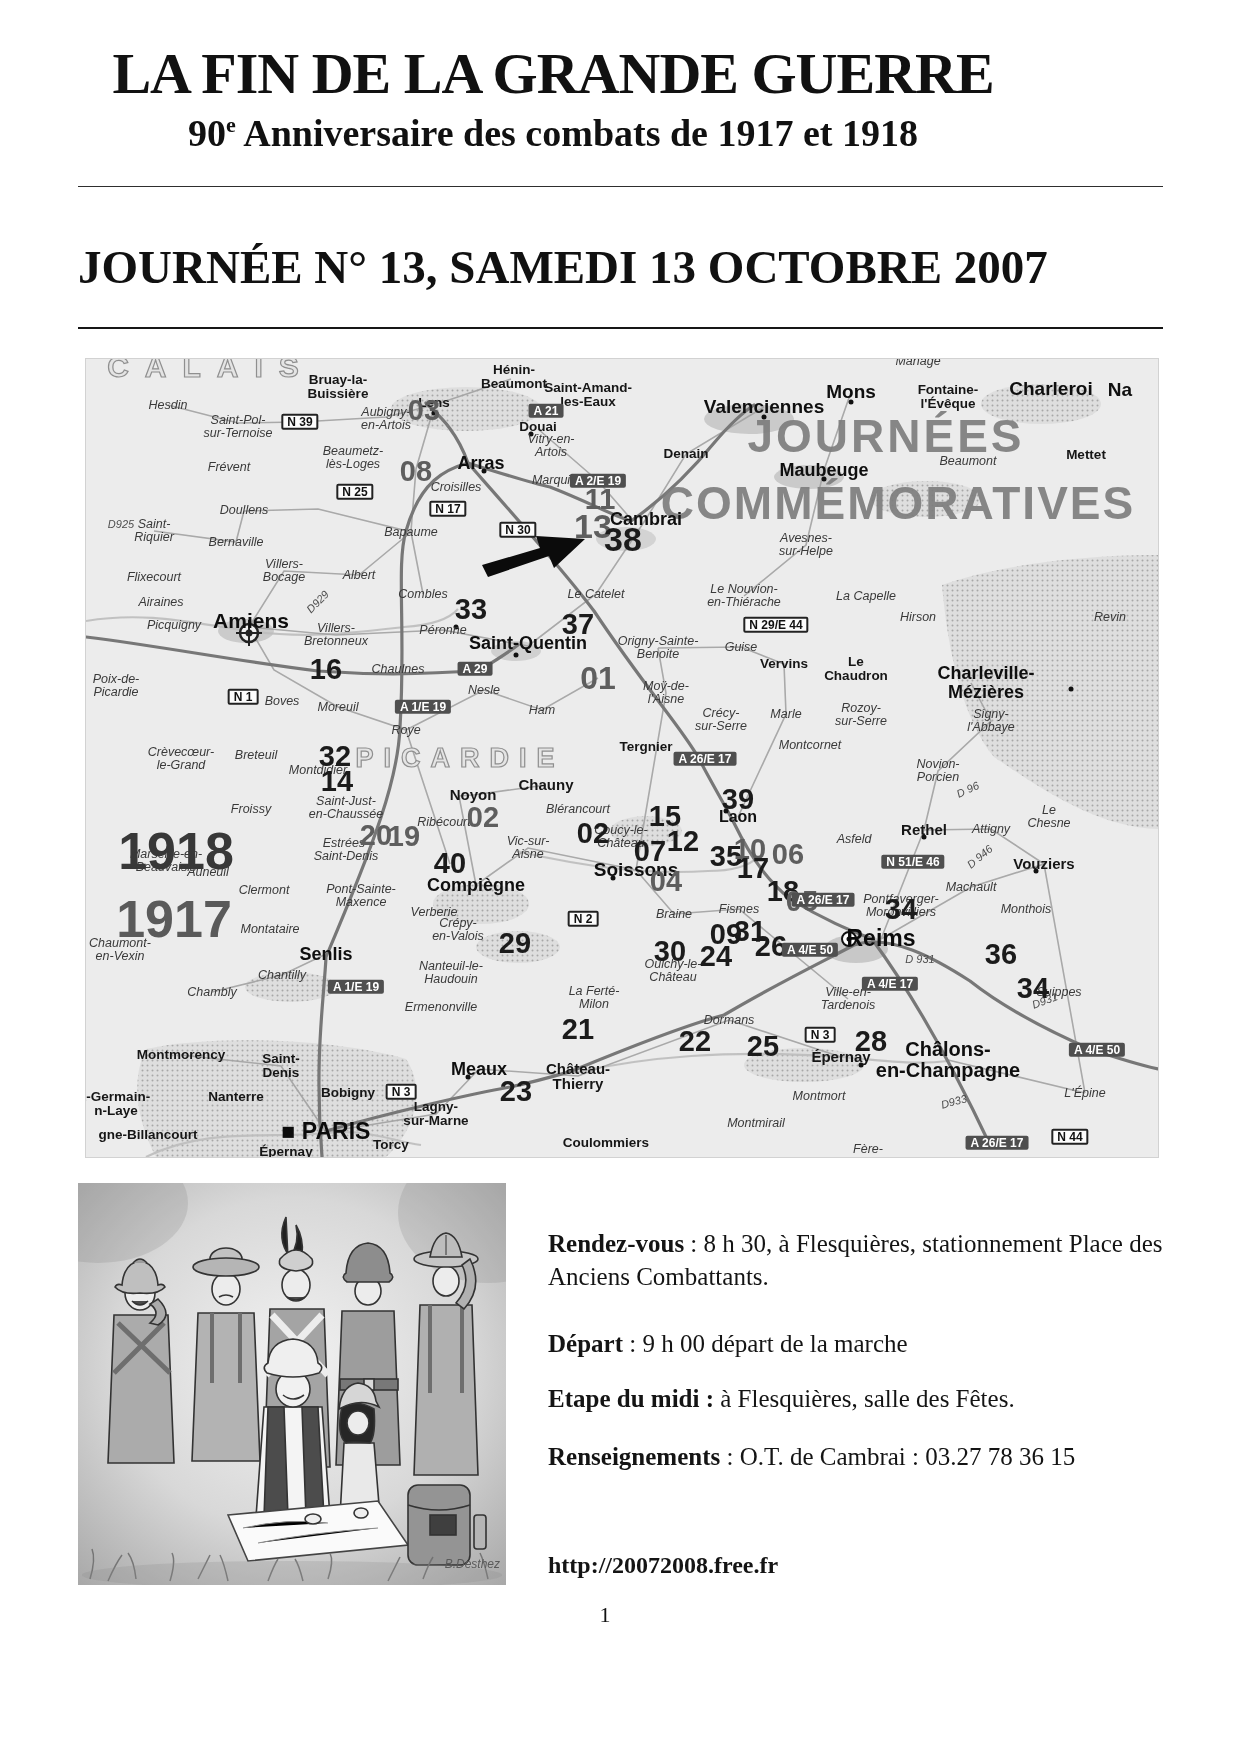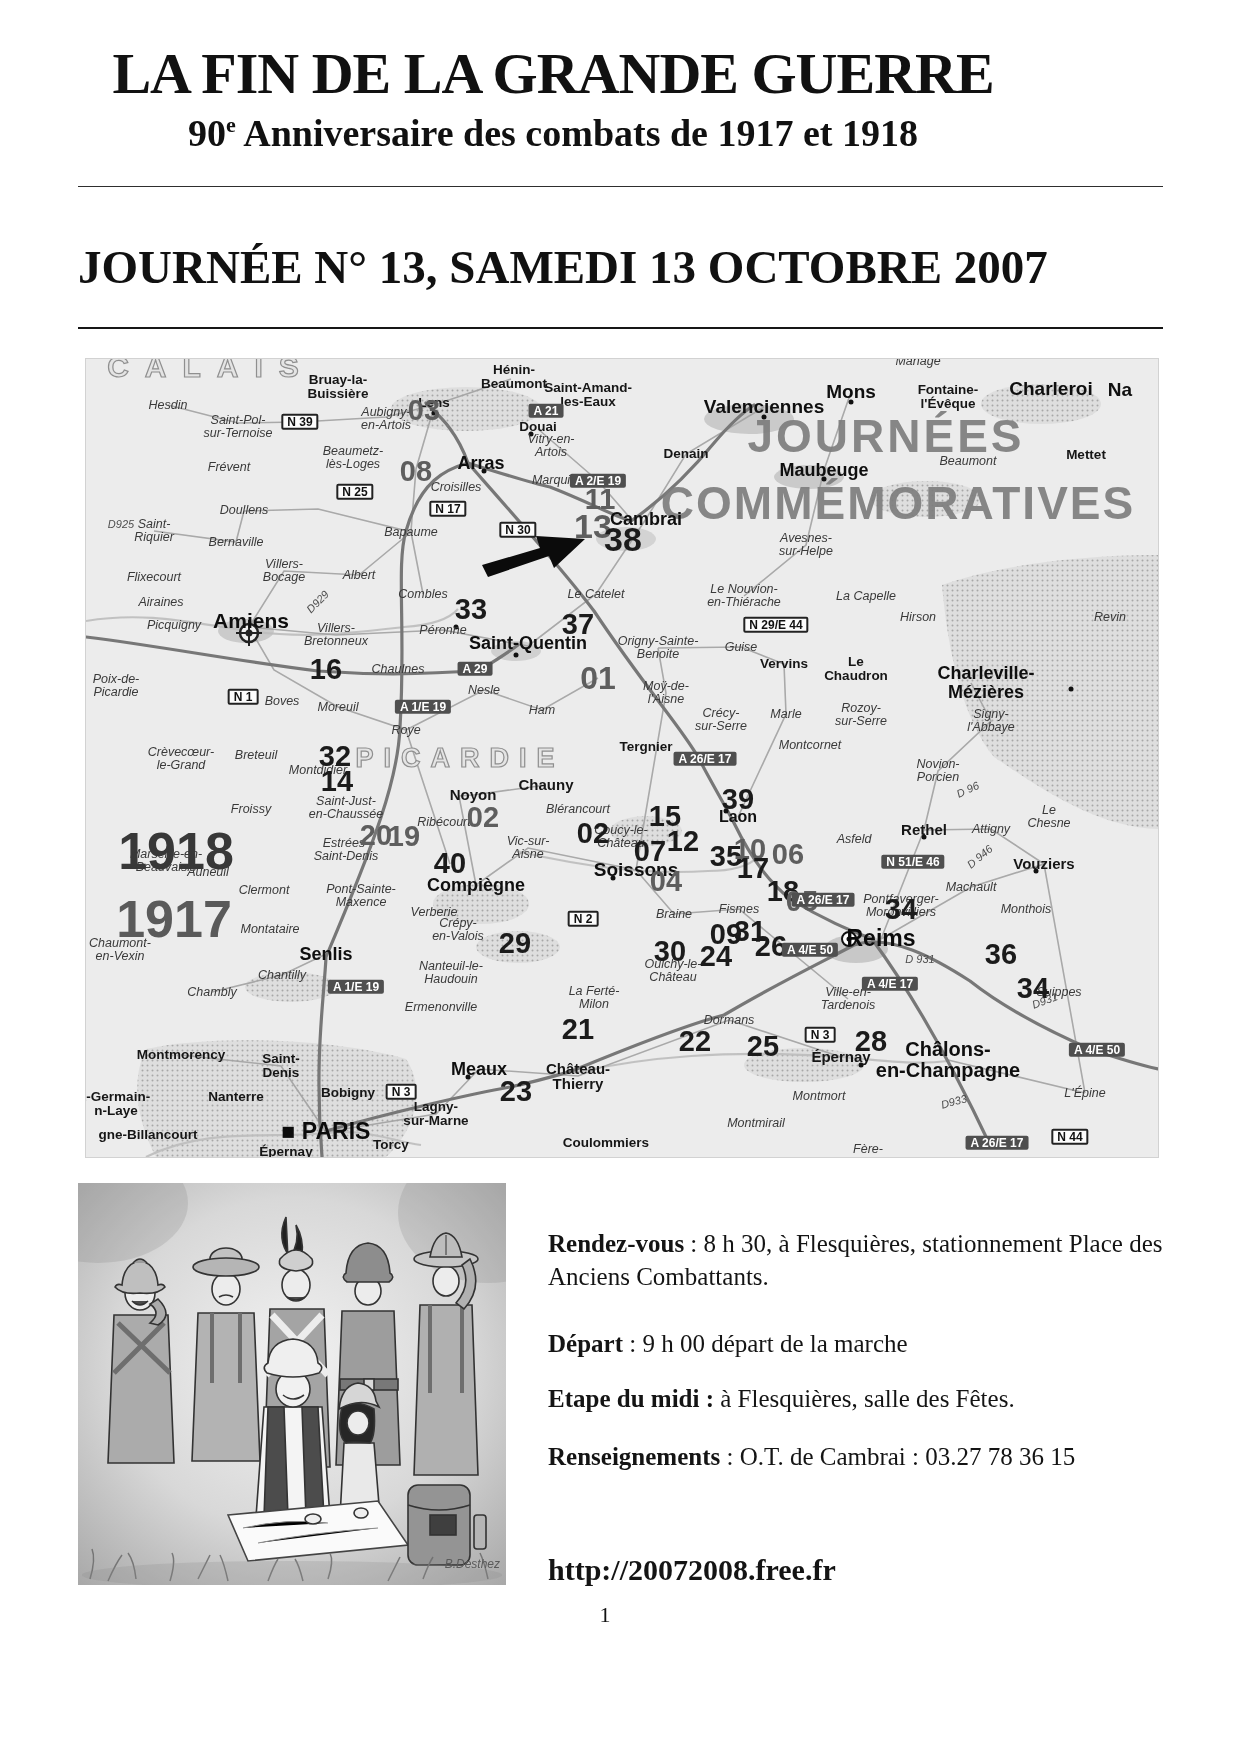--- a/index.html
+++ b/index.html
@@ -33,21 +33,21 @@
   .yr{font-weight:bold;white-space:nowrap;}
   .rd{font-style:italic;font-size:11px;color:#4e4e4e;white-space:nowrap;}
   
   .illus{position:absolute;left:78px;top:1183px;width:428px;height:402px;}
   .sig{position:absolute;right:6px;bottom:14px;font-family:"Liberation Sans",sans-serif;
        font-style:italic;font-size:12px;color:#5a5a5a;}
   
   .info{position:absolute;left:548px;top:1228px;width:622px;font-size:25px;line-height:1.3;color:#141414;}
   .info-line{position:absolute;left:0;right:0;}
   .info-line b{font-weight:bold;}
-  .url{position:absolute;left:0;top:322px;font-size:30px;font-weight:bold;}
+  .url{position:absolute;left:0;top:322px;font-size:24px;font-weight:bold;}
   .pagenum{position:absolute;left:545px;top:1602px;width:120px;text-align:center;font-size:22px;}
 </style>
 </head>
 <body>
 
 <div class="page">
 
   <div class="titlebox">
     <div class="title">LA FIN DE LA GRANDE GUERRE</div>
     <div class="subtitle"><span>90</span><sup>e</sup><span> Anniversaire des combats de 1917 et 1918</span></div>

